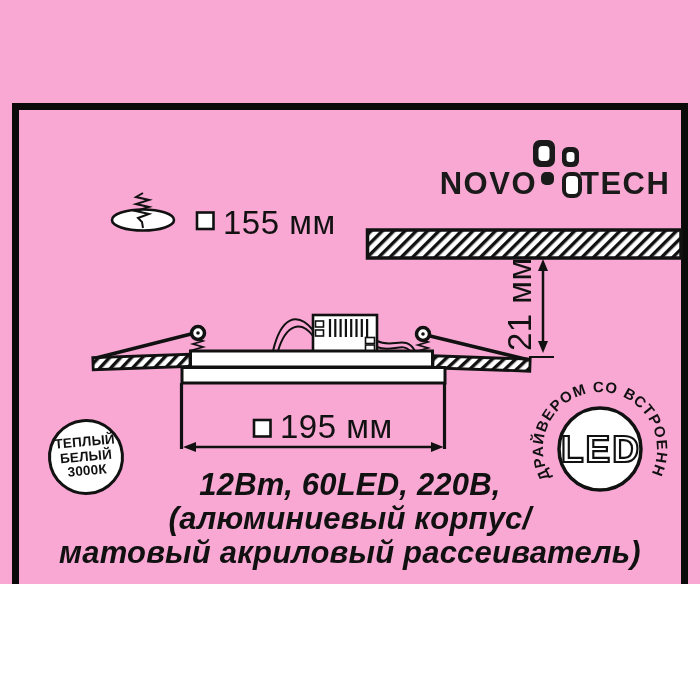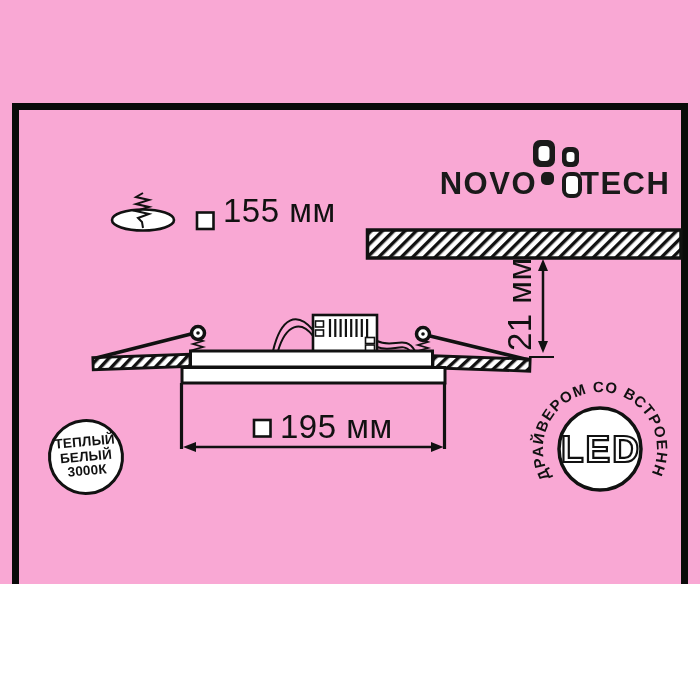--- a/index.html
+++ b/index.html
@@ -3,21 +3,21 @@
 <meta charset="utf-8">
 <style>
   html,body{margin:0;padding:0;background:#ffffff;}
   .canvas{position:relative;width:700px;height:584px;background:#f9a8d4;overflow:hidden;
           font-family:"Liberation Sans",sans-serif;color:#111;}
   .frame{position:absolute;left:12px;top:103px;width:676px;height:493px;
          border:7px solid #0a0a0a;box-sizing:border-box;}
   .draw{position:absolute;left:0;top:0;}
   .lbl{position:absolute;white-space:nowrap;color:#111;}
   .dim{font-size:33px;letter-spacing:0.5px;}
-  #label-155{left:223px;top:192px;}
+  #label-155{left:223px;top:204px;}
   #label-195{left:280px;top:408px;}
   #label-21{left:475px;top:289px;width:90px;height:34px;line-height:34px;text-align:center;
             transform:rotate(-90deg);}
   .specs{position:absolute;left:50px;top:468px;width:600px;text-align:center;
          font-weight:bold;font-style:italic;font-size:31px;line-height:34px;letter-spacing:0.2px;}
   .badge-left{position:absolute;left:48px;top:419px;width:76px;height:76px;box-sizing:border-box;
               border:3.5px solid #111;border-radius:50%;background:#fff;
               display:flex;flex-direction:column;align-items:center;justify-content:center;
               transform:rotate(-5deg);font-weight:bold;font-size:13.5px;line-height:14.5px;
               letter-spacing:0.2px;text-align:center;}
@@ -130,20 +130,25 @@
         <textPath href="#ringPath" startOffset="0">ДРАЙВЕРОМ СО ВСТРОЕННЫМ</textPath>
       </text>
       <text x="601" y="462" text-anchor="middle" font-size="37" font-weight="bold" fill="#ffffff" stroke="#111" stroke-width="2.2" letter-spacing="2">LED</text>
     </g>
   </svg>
 
   <div class="lbl dim" id="label-155">155 мм</div>
   <div class="lbl dim" id="label-195">195 мм</div>
   <div class="lbl dim" id="label-21">21 мм</div>
 
+  <div class="specs">
+    <div>12Вт, 60LED, 220В,</div>
+    <div>(алюминиевый корпус/</div>
+    <div>матовый акриловый рассеиватель)</div>
+  </div>
 
   <div class="badge-left">
     <div>ТЕПЛЫЙ</div>
     <div>БЕЛЫЙ</div>
     <div>3000К</div>
   </div>
 
 </div>
 
 </body></html>

